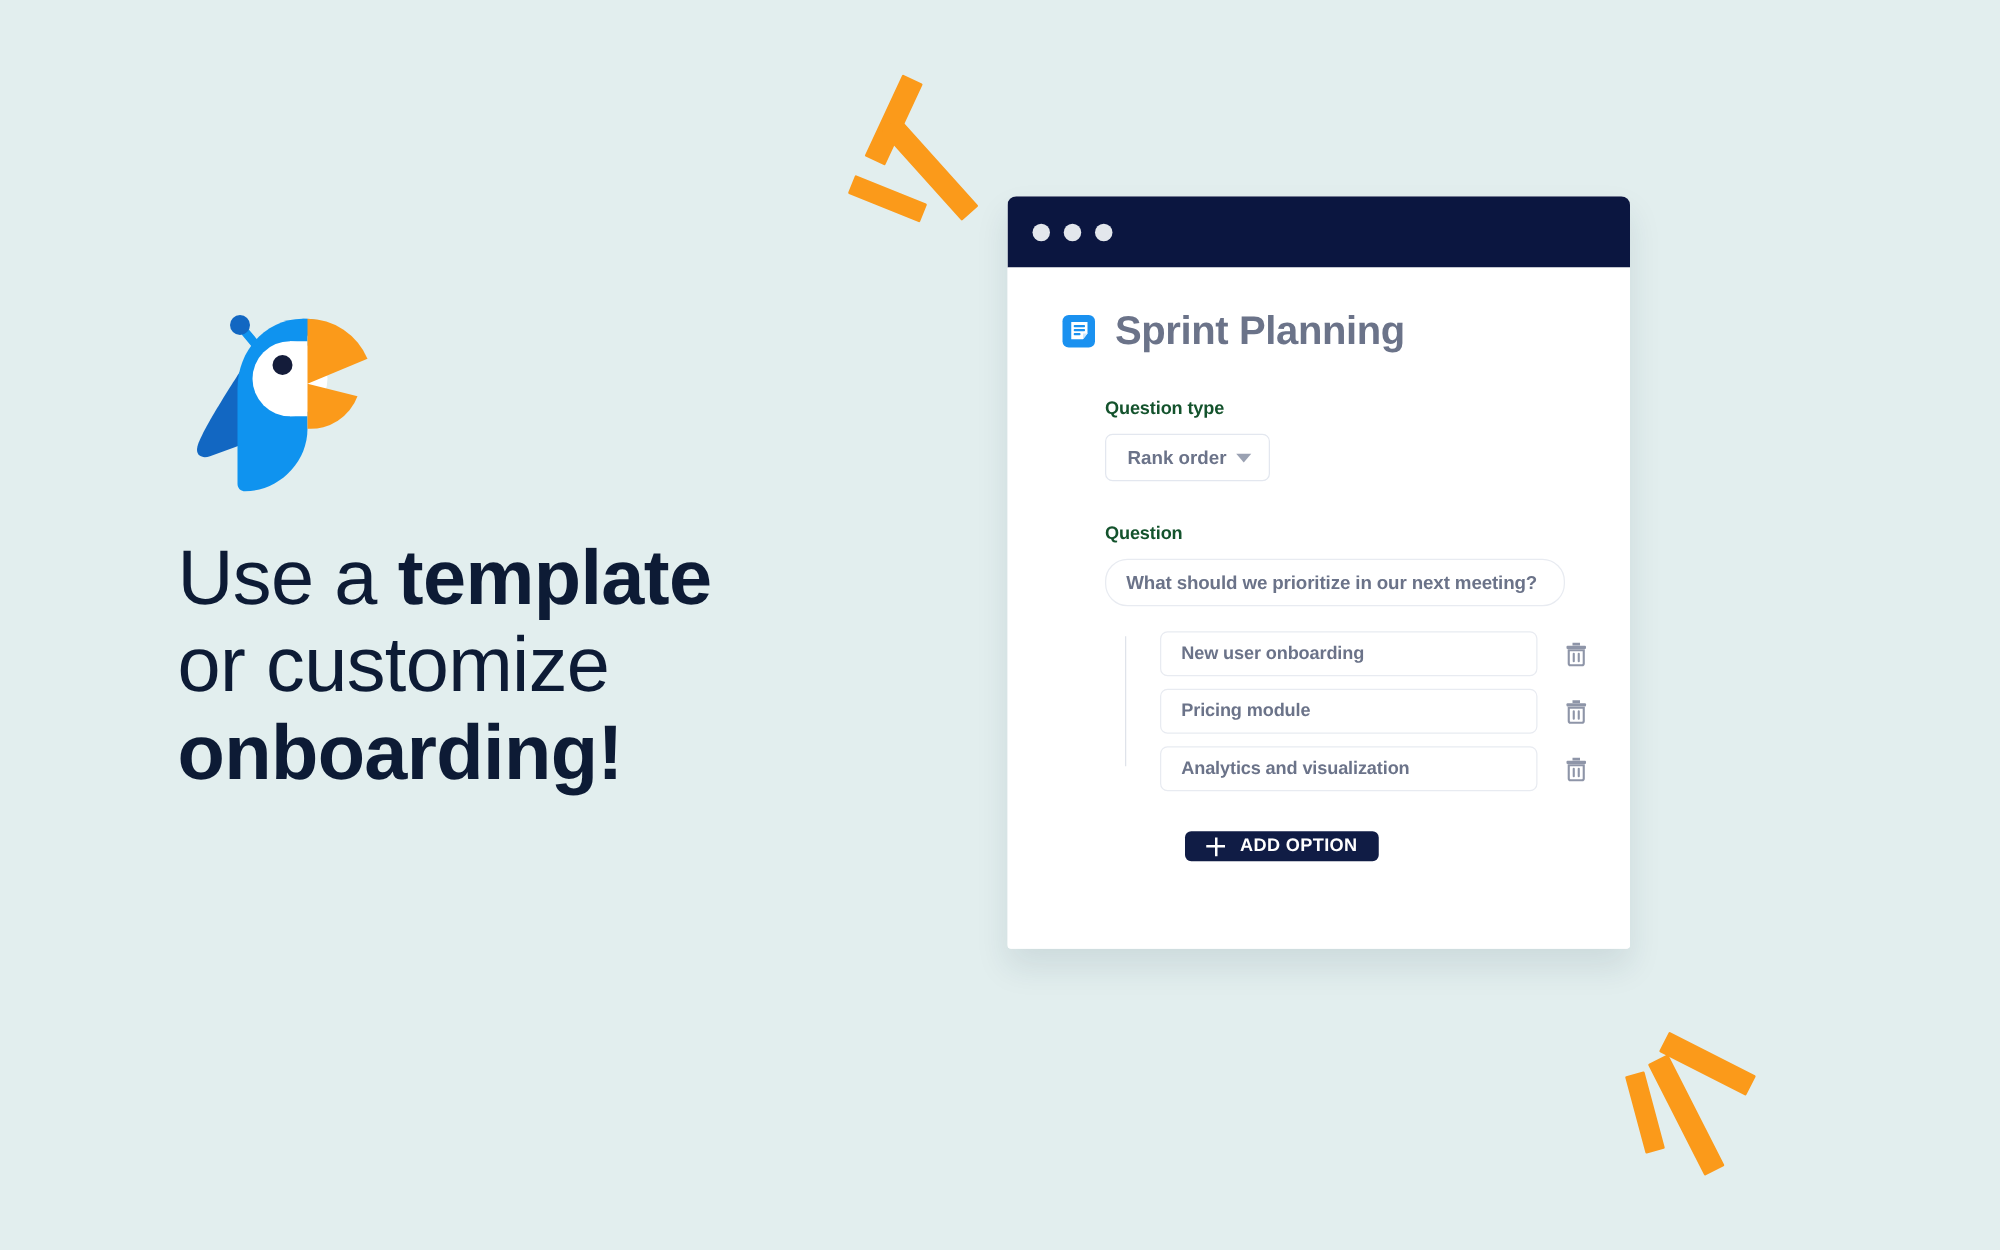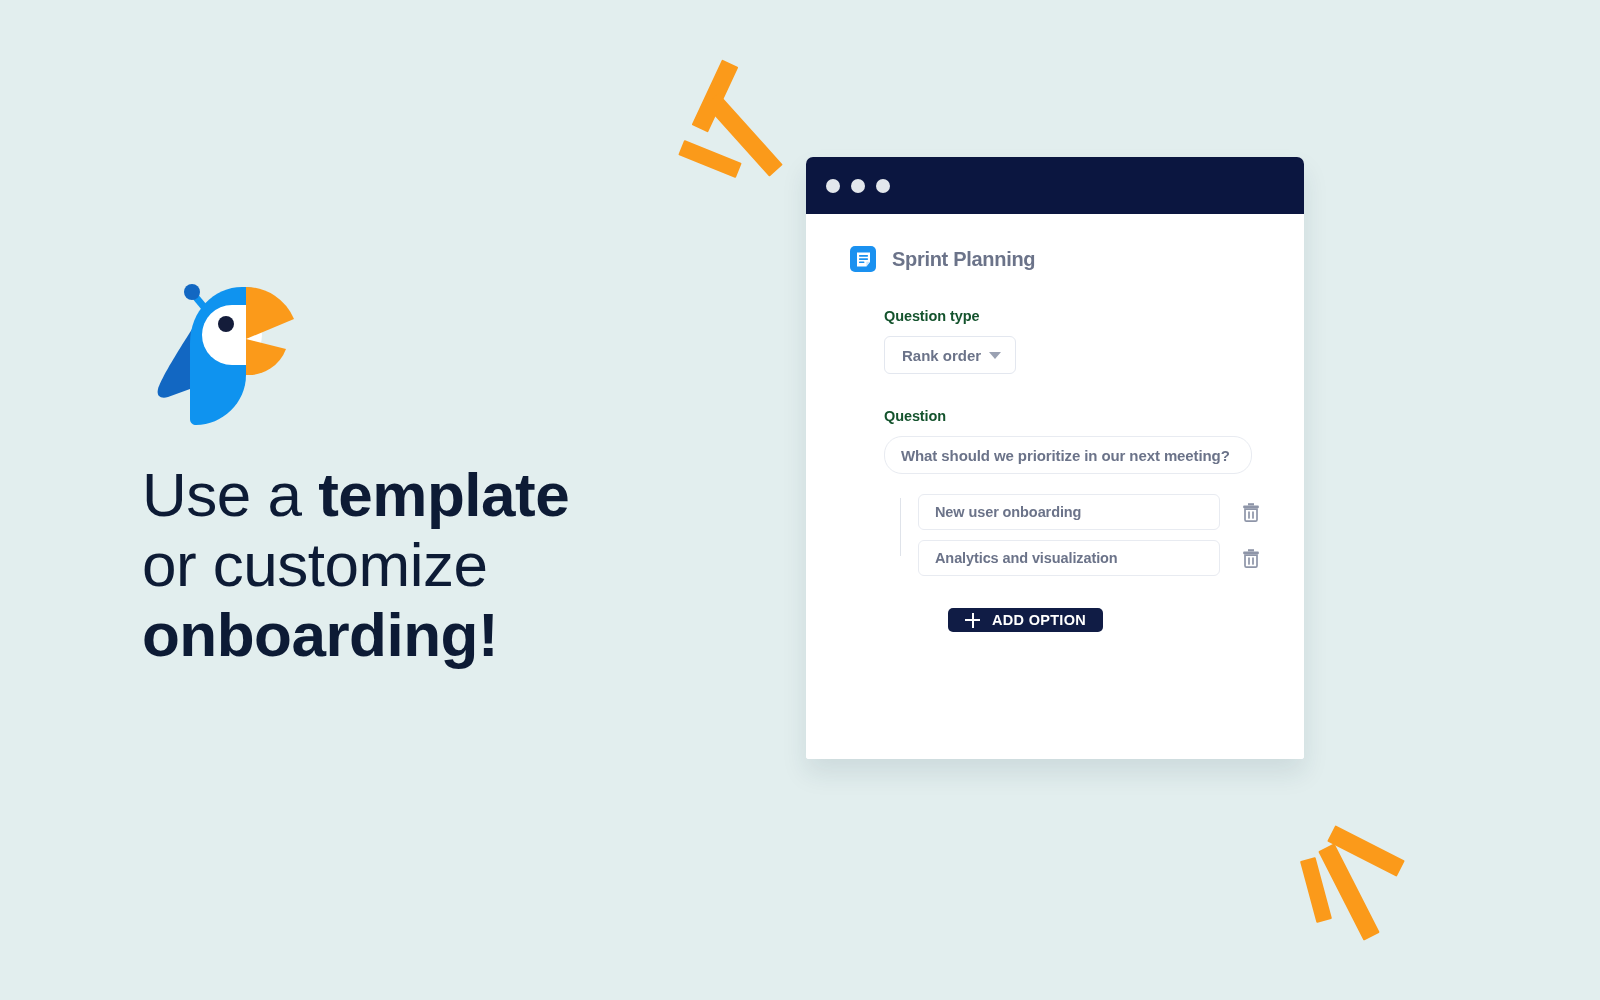--- a/index.html
+++ b/index.html
@@ -19,21 +19,21 @@
   .spark {
     position: absolute;
     background: #fb9a1a;
     transform-origin: center center;
   }
 
   
   .promo {
     position: absolute;
     left: 142px;
-    top: 271px;
+    top: 239px;
     width: 560px;
   }
   .logo {
     position: relative;
     width: 160px;
     height: 165px;
     margin-left: 4px;
   }
   .logo svg { display:block; width:160px; height:165px; }
 
@@ -92,21 +92,21 @@
     height: 26px;
     border-radius: 5px;
     background: #1a91f0;
     display: flex;
     align-items: center;
     justify-content: center;
     flex: none;
   }
   .doc-icon svg { display:block; }
   .doc-title {
-    font-size: 20px;
+    font-size: 32px;
     font-weight: 700;
     color: #6b7389;
     letter-spacing: -0.3px;
   }
 
   .field-label {
     font-size: 14.5px;
     font-weight: 700;
     color: #14532d;
     margin: 36px 0 12px 46px;
@@ -149,21 +149,21 @@
     box-sizing: border-box;
     font-size: 15px;
     font-weight: 700;
     color: #6b7389;
     letter-spacing: -0.1px;
   }
 
   .options {
     position: relative;
     margin: 20px 0 0 62px;
-    padding-left: 18px;
+    padding-left: 28px;
   }
   .options::before {
     content: "";
     position: absolute;
     left: 0;
     top: 4px;
     bottom: 20px;
     width: 1px;
     background: #dfe3ea;
   }
@@ -316,20 +316,33 @@
         <span class="trash">
           <svg viewBox="0 0 22 24" xmlns="http://www.w3.org/2000/svg" fill="none" stroke="#8e95a8" stroke-width="1.7">
             <path d="M8 3.2h6v2.2H8z" fill="#8e95a8" stroke="none"></path>
             <rect x="3.2" y="5.6" width="15.6" height="2.6" rx="0.8" fill="#8e95a8" stroke="none"></rect>
             <path d="M5 9.2h12v10.6a1.4 1.4 0 0 1-1.4 1.4H6.4A1.4 1.4 0 0 1 5 19.8z"></path>
             <path d="M9 12v6M13 12v6" stroke-linecap="round"></path>
           </svg>
         </span>
       </div>
 
+      <div class="option-row">
+        <div class="option-input">
+          <span>Pricing module</span>
+        </div>
+        <span class="trash">
+          <svg viewBox="0 0 22 24" xmlns="http://www.w3.org/2000/svg" fill="none" stroke="#8e95a8" stroke-width="1.7">
+            <path d="M8 3.2h6v2.2H8z" fill="#8e95a8" stroke="none"></path>
+            <rect x="3.2" y="5.6" width="15.6" height="2.6" rx="0.8" fill="#8e95a8" stroke="none"></rect>
+            <path d="M5 9.2h12v10.6a1.4 1.4 0 0 1-1.4 1.4H6.4A1.4 1.4 0 0 1 5 19.8z"></path>
+            <path d="M9 12v6M13 12v6" stroke-linecap="round"></path>
+          </svg>
+        </span>
+      </div>
 
 
       <div class="option-row">
         <div class="option-input">
           <span>Analytics and visualization</span>
         </div>
         <span class="trash">
           <svg viewBox="0 0 22 24" xmlns="http://www.w3.org/2000/svg" fill="none" stroke="#8e95a8" stroke-width="1.7">
             <path d="M8 3.2h6v2.2H8z" fill="#8e95a8" stroke="none"></path>
             <rect x="3.2" y="5.6" width="15.6" height="2.6" rx="0.8" fill="#8e95a8" stroke="none"></rect>

